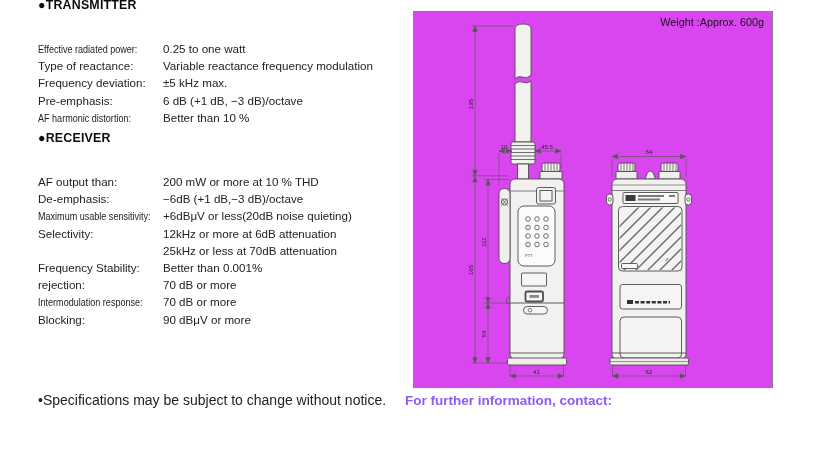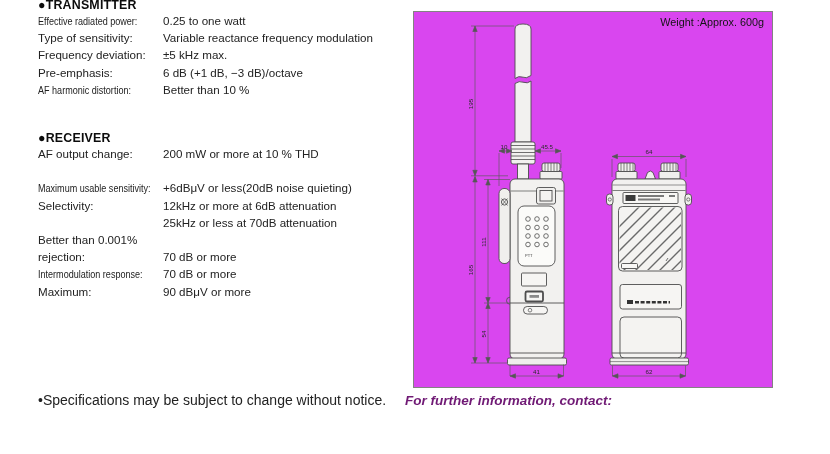--- a/index.html
+++ b/index.html
@@ -11,98 +11,101 @@
   }
   
   .specs{position:absolute;left:38px;top:0;width:372px;}
   .spec-section{position:absolute;left:0;width:372px;}
   .sec-tx{top:-2px;}
   .sec-rx{top:131px;}
   .spec-title{font-weight:bold;font-size:12.4px;color:#0c0c0c;height:16px;letter-spacing:.2px;}
   .spec-row{display:flex;height:17.2px;align-items:baseline;font-size:11.6px;color:#222;}
   .lbl{width:125px;flex:none;white-space:nowrap;}
   .cond{transform:scaleX(.78);transform-origin:0 60%;}
-  .val{white-space:nowrap;}
+  .val{white-space:nowrap;margin-top:28px;}
   .note{position:absolute;left:38px;top:392px;font-size:14px;color:#222;}
   
   .cut-title{position:absolute;left:405px;top:-14px;font-size:15px;font-weight:bold;color:#2a2a2a;letter-spacing:.5px;white-space:nowrap;}
   .draw-box{
     position:absolute;left:413px;top:11px;width:360px;height:377px;
     background:#d946ef;border:1.5px solid #838381;box-sizing:border-box;
   }
   .weight{position:absolute;right:8px;top:4px;font-size:10.8px;color:#141414;}
   .draw-box svg{position:absolute;left:0;top:0;}
-  .contact{position:absolute;left:405px;top:393px;font-size:13.5px;font-weight:bold;font-style:italic;color:#701a75;}
+  .contact{position:absolute;left:405px;top:393px;font-size:13.5px;font-weight:bold;color:#8b5cf6;}
   .dimtxt{font-size:6.2px;fill:#2b2b2b;font-family:"Liberation Sans","DejaVu Sans",sans-serif;}
   .tinytxt{font-size:4px;fill:#444;font-family:"Liberation Sans","DejaVu Sans",sans-serif;}
 </style>
 </head>
 <body>
 
 <div class="cut-title">■OUTLINE DRAWING</div>
 
 <div class="specs">
 
   <div class="spec-section sec-tx">
     <div class="spec-title">●TRANSMITTER</div>
     <div class="spec-row">
       <span class="lbl cond">Effective radiated power:</span>
       <span class="val">0.25 to one watt</span>
     </div>
     <div class="spec-row">
-      <span class="lbl">Type of sensitivity:</span>
+      <span class="lbl">Type of reactance:</span>
       <span class="val">Variable reactance frequency modulation</span>
     </div>
     <div class="spec-row">
       <span class="lbl">Frequency deviation:</span>
       <span class="val">±5 kHz max.</span>
     </div>
     <div class="spec-row">
       <span class="lbl">Pre-emphasis:</span>
       <span class="val">6 dB (+1 dB, −3 dB)/octave</span>
     </div>
     <div class="spec-row">
       <span class="lbl cond">AF harmonic distortion:</span>
       <span class="val">Better than 10 %</span>
     </div>
   </div>
 
   <div class="spec-section sec-rx">
     <div class="spec-title">●RECEIVER</div>
     <div class="spec-row">
-      <span class="lbl">AF output change:</span>
+      <span class="lbl">AF output than:</span>
       <span class="val">200 mW or more at 10 % THD</span>
     </div>
     <div class="spec-row">
+      <span class="lbl">De-emphasis:</span>
+      <span class="val">−6dB (+1 dB,−3 dB)/octave</span>
     </div>
     <div class="spec-row">
       <span class="lbl cond">Maximum usable sensitivity:</span>
       <span class="val">+6dBμV or less(20dB noise quieting)</span>
     </div>
     <div class="spec-row">
       <span class="lbl">Selectivity:</span>
       <span class="val">12kHz or more at 6dB attenuation</span>
     </div>
     <div class="spec-row">
       <span class="lbl"></span>
       <span class="val">25kHz or less at 70dB attenuation</span>
     </div>
     <div class="spec-row">
+      <span class="lbl">Frequency Stability:</span>
       <span class="val">Better than 0.001%</span>
     </div>
     <div class="spec-row">
       <span class="lbl">rejection:</span>
       <span class="val">70 dB or more</span>
     </div>
     <div class="spec-row">
       <span class="lbl cond">Intermodulation response:</span>
       <span class="val">70 dB or more</span>
     </div>
     <div class="spec-row">
-      <span class="lbl">Maximum:</span>
+      <span class="lbl">Blocking:</span>
       <span class="val">90 dBμV or more</span>
     </div>
   </div>
 </div>
 
 <div class="note">•Specifications may be subject to change without notice.</div>
 
 <div class="draw-box">
   <div class="weight">Weight :Approx. 600g</div>
 

